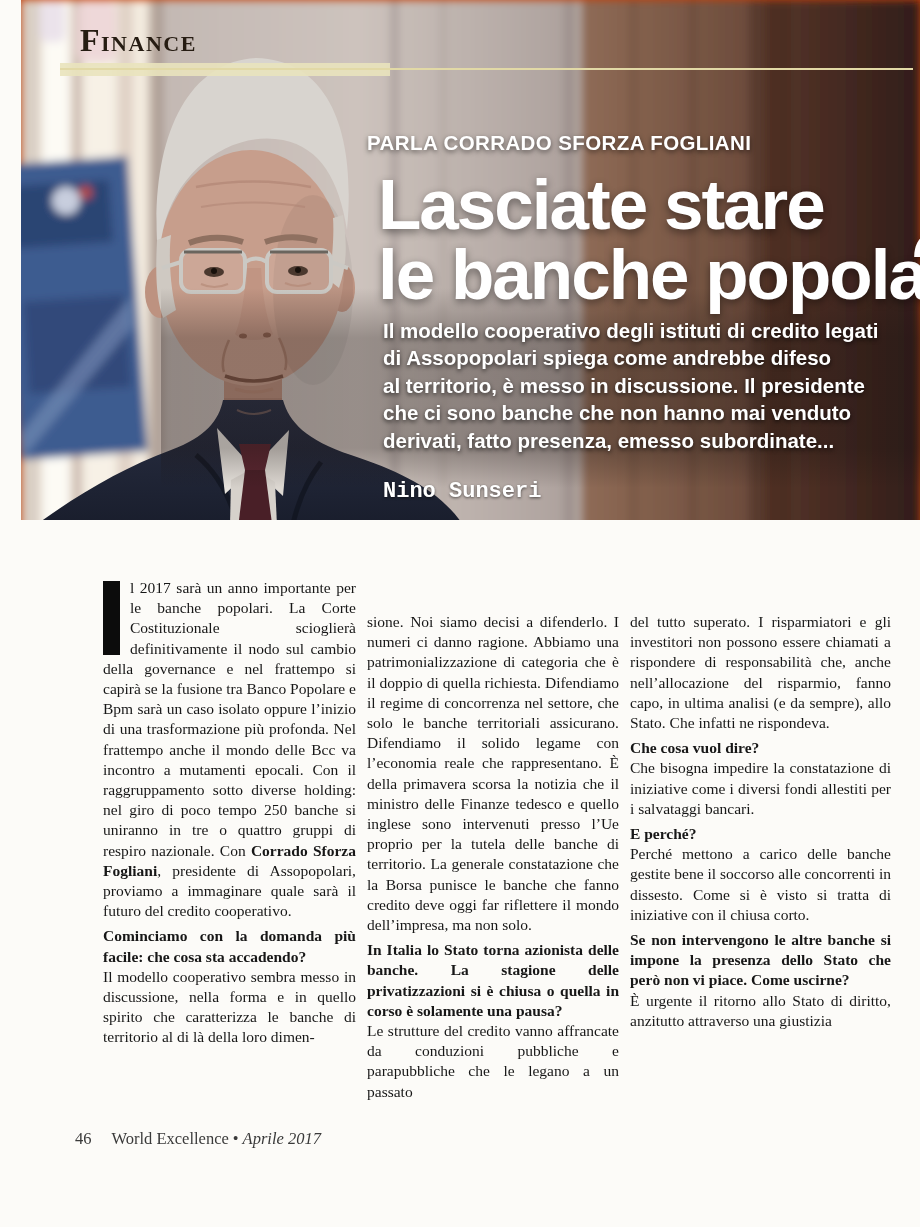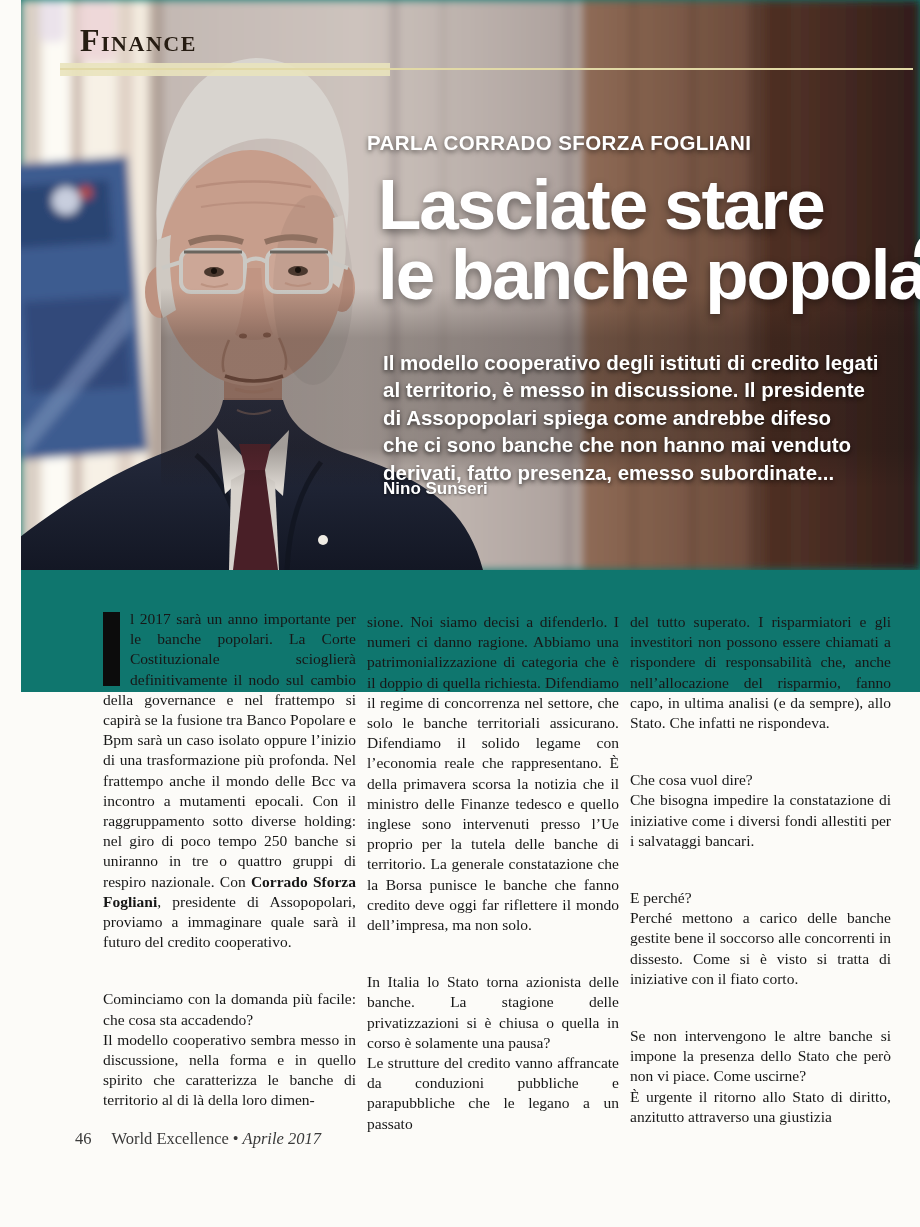--- a/index.html
+++ b/index.html
@@ -4,22 +4,22 @@
 <style>
   html,body { margin:0; padding:0; background:#d8d8d8; }
   .page {
     position:relative; width:920px; height:1227px; margin:0 auto;
     background:#fcfbf8; overflow:hidden;
     font-family:"Liberation Serif", serif;
   }
 
   
   .photo {
-    position:absolute; left:21px; top:0; width:899px; height:692px;
-    overflow:hidden; background:#0f766e;
+    position:absolute; left:21px; top:0; width:899px; height:520px;
+    overflow:hidden; background:#c2410c;
   }
   .photo svg { position:absolute; left:0; top:0; width:899px; height:570px; display:block; }
 
   .finance {
     position:absolute; left:59px; top:24px;
     font-family:"Liberation Serif", serif; font-variant:small-caps; font-weight:700;
     font-size:32px; line-height:1; letter-spacing:1.5px; color:#261c12;
   }
   .finance-band { position:absolute; left:39px; top:63px; width:330px; height:13px; background:rgba(233,227,188,.9); }
   .finance-rule { position:absolute; left:39px; top:68px; width:853px; height:2px; background:#e2d9a6; }
@@ -35,36 +35,36 @@
     line-height:70px; color:#fff; letter-spacing:-2px;
     text-shadow:0 3px 8px rgba(0,0,0,.45);
   }
   .edge-quote {
     position:absolute; left:883px; top:222px; font-family:"DejaVu Serif", serif;
     font-size:100px; line-height:1; color:#fff; text-shadow:0 3px 6px rgba(0,0,0,.4);
   }
   .standfirst {
     position:absolute; left:362px; top:317px; white-space:nowrap;
     font-family:"Liberation Sans", sans-serif; font-weight:700; font-size:20.5px;
-    line-height:27.4px; color:#fff; text-shadow:0 2px 4px rgba(0,0,0,.65);margin-top:32px;
+    line-height:27.4px; color:#fff; text-shadow:0 2px 4px rgba(0,0,0,.65);
   }
   .byline {
     position:absolute; left:362px; top:479px;
-    font-family:Liberation Sans, sans-serif; font-weight:700; font-size:17px;
+    font-family:Liberation Mono, monospace; font-weight:700; font-size:22px;
     color:#fff; text-shadow:0 1px 3px rgba(0,0,0,.6);
   }
 
   
   .col {
     position:absolute; font-size:15.5px; line-height:20.2px;
     text-align:justify; color:#171717;
   }
   .col p { margin:0; }
-  .col .question { font-weight:400; margin-top:37px; }
-  .col1 { left:103px; top:609px; width:253px; }
+  .col .question { font-weight:700; margin-top:5px; }
+  .col1 { left:103px; top:578px; width:253px; }
   .col2 { left:367px; top:612px; width:252px; }
   .col3 { left:630px; top:612px; width:261px; }
   .dropcap {
     float:left; width:17px; height:74px; background:#0c0c0c;
     margin:3px 10px 0 0; color:transparent; overflow:hidden;
   }
 
   
   .footer {
     position:absolute; left:75px; top:1129px; font-size:16.5px; color:#3a3a3a;
@@ -215,22 +215,22 @@
     <div class="kicker">PARLA CORRADO SFORZA FOGLIANI</div>
 
     <div class="headline">
       <div>Lasciate stare</div>
       <div>le banche popolari</div>
     </div>
     <div class="edge-quote">“</div>
 
     <div class="standfirst">
       <div>Il modello cooperativo degli istituti di credito legati</div>
+      <div>di Assopopolari spiega come andrebbe difeso</div>
       <div>al territorio, è messo in discussione. Il presidente</div>
-      <div>di Assopopolari spiega come andrebbe difeso</div>
       <div>che ci sono banche che non hanno mai venduto</div>
       <div>derivati, fatto presenza, emesso subordinate...</div>
     </div>
 
     <div class="byline">Nino Sunseri</div>
   </div>
 
   <div class="col col1">
     <p>
       <span class="dropcap">I</span><span>l 2017 sarà un anno importante per le banche popolari. La Corte Costituzionale scioglierà definitivamente il nodo sul cambio della governance e nel frattempo si capirà se la fusione tra Banco Popolare e Bpm sarà un caso isolato oppure l’inizio di una trasformazione più profonda. Nel frattempo anche il mondo delle Bcc va incontro a mutamenti epocali. Con il raggruppamento sotto diverse holding: nel giro di poco tempo 250 banche si uniranno in tre o quattro gruppi di respiro nazionale. Con </span><b>Corrado Sforza Fogliani</b><span>, presidente di Assopopolari, proviamo a immaginare quale sarà il futuro del credito cooperativo.</span>
@@ -243,21 +243,21 @@
     <p>sione. Noi siamo decisi a difenderlo. I numeri ci danno ragione. Abbiamo una patrimonializzazione di categoria che è il doppio di quella richiesta. Difendiamo il regime di concorrenza nel settore, che solo le banche territoriali assicurano. Difendiamo il solido legame con l’economia reale che rappresentano. È della primavera scorsa la notizia che il ministro delle Finanze tedesco e quello inglese sono intervenuti presso l’Ue proprio per la tutela delle banche di territorio. La generale constatazione che la Borsa punisce le banche che fanno credito deve oggi far riflettere il mondo dell’impresa, ma non solo.</p>
     <p class="question">In Italia lo Stato torna azionista delle banche. La stagione delle privatizzazioni si è chiusa o quella in corso è solamente una pausa?</p>
     <p>Le strutture del credito vanno affrancate da conduzioni pubbliche e parapubbliche che le legano a un passato</p>
   </div>
 
   <div class="col col3">
     <p>del tutto superato. I risparmiatori e gli investitori non possono essere chiamati a rispondere di responsabilità che, anche nell’allocazione del risparmio, fanno capo, in ultima analisi (e da sempre), allo Stato. Che infatti ne rispondeva.</p>
     <p class="question">Che cosa vuol dire?</p>
     <p>Che bisogna impedire la constatazione di iniziative come i diversi fondi allestiti per i salvataggi bancari.</p>
     <p class="question">E perché?</p>
-    <p>Perché mettono a carico delle banche gestite bene il soccorso alle concorrenti in dissesto. Come si è visto si tratta di iniziative con il fiato corto.</p>
+    <p>Perché mettono a carico delle banche gestite bene il soccorso alle concorrenti in dissesto. Come si è visto si tratta di iniziative con il chiusa corto.</p>
     <p class="question">Se non intervengono le altre banche si impone la presenza dello Stato che però non vi piace. Come uscirne?</p>
     <p>È urgente il ritorno allo Stato di diritto, anzitutto attraverso una giustizia</p>
   </div>
 
   <div class="footer">
     <span class="pageno">46</span><span>World Excellence</span><span class="sep">•</span><span class="issue">Aprile 2017</span>
   </div>
 
 </div>
 

